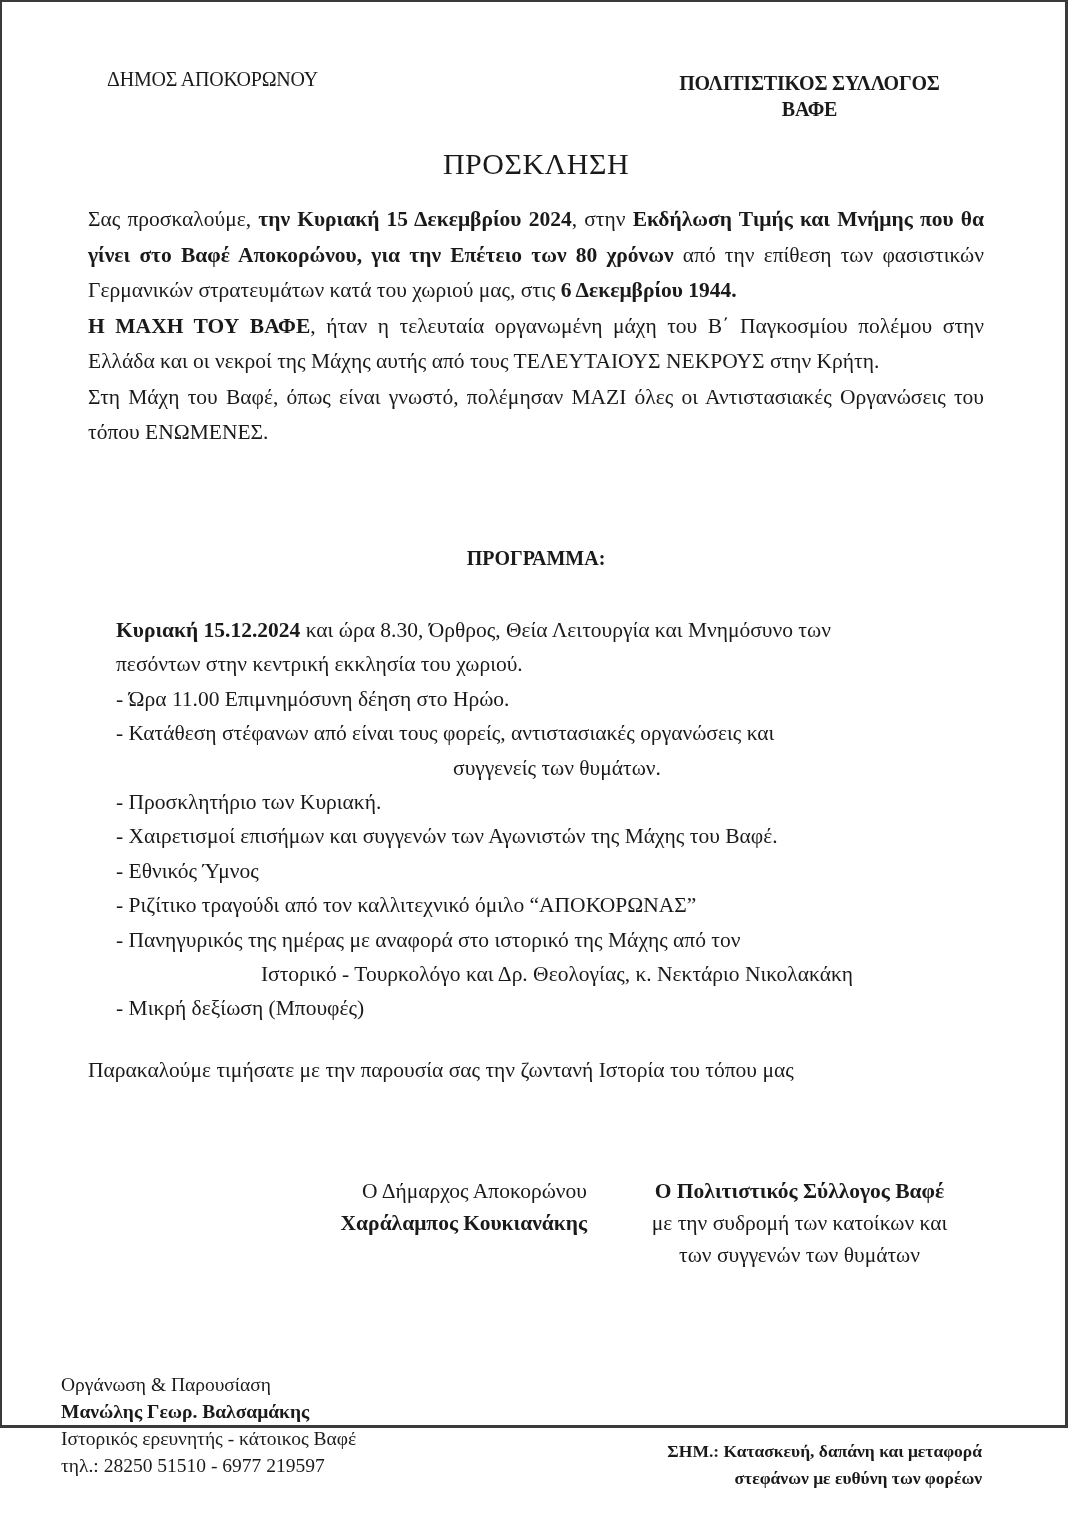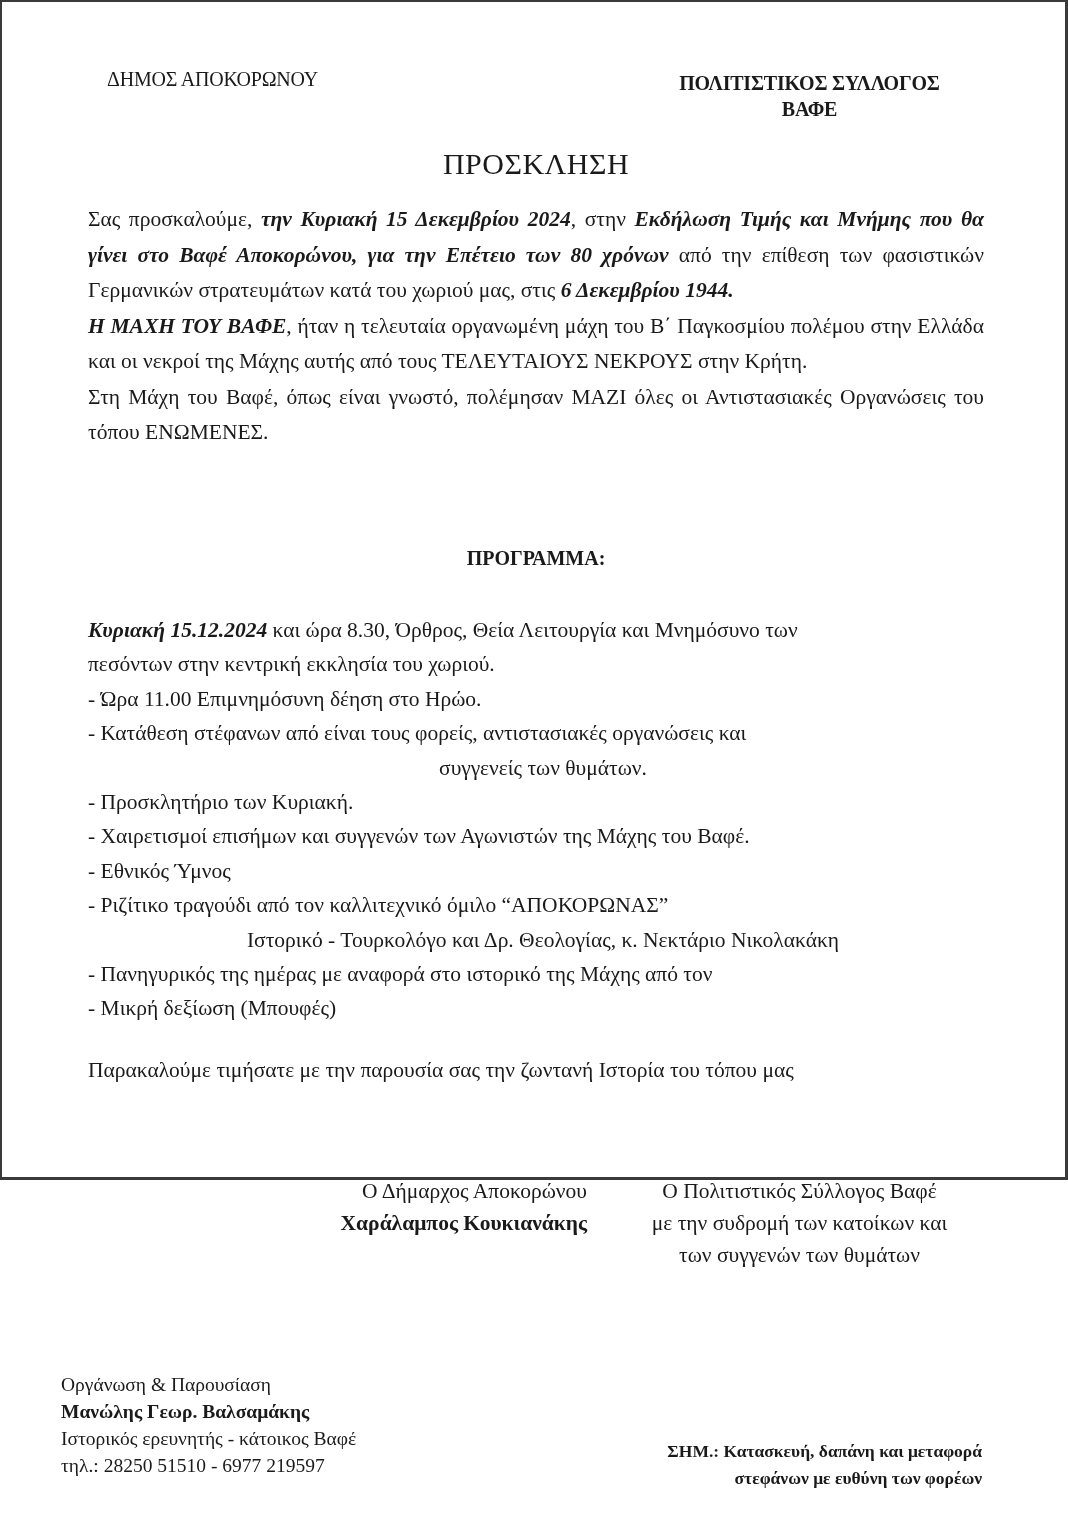--- a/index.html
+++ b/index.html
@@ -1,36 +1,36 @@
 <!DOCTYPE html>
 <html><head>
   <meta charset="utf-8">
   <style>
     html, body { margin: 0; padding: 0; background: #ffffff; }
     body {
       width: 1068px; height: 1515px; position: relative; overflow: hidden;
       font-family: "Liberation Serif", "DejaVu Serif", serif; color: #1a1a1a;
     }
     .page {
-      position: absolute; left: 0; top: 0; width: 1068px; height: 1180px;
+      position: absolute; left: 0; top: 0; width: 1068px; height: 1428px;
       box-sizing: border-box; border: 2px solid #3a3a3a; border-bottom-width: 3px; border-right-width: 3px;
       background: #fff;
     }
     .abs { position: absolute; }
     .hdr { font-size: 20px; letter-spacing: -0.2px; }
     .hdr-left { left: 105px; top: 66px; }
     .hdr-right { left: 650px; top: 68px; width: 315px; text-align: center; line-height: 26px; font-weight: bold; }
     .title { left: 0; width: 1068px; top: 145px; text-align: center; font-size: 30px; letter-spacing: 0.5px; }
     .body-text { left: 86px; width: 896px; font-size: 21.5px; line-height: 35.5px; text-align: justify; }
     .intro { top: 200px; }
     .intro p { margin: 0; }
-    b { font-weight: bold; font-style: italic; }
+    b { font-weight: bold; }
     .prog-title { left: 0; width: 1068px; top: 545px; text-align: center; font-size: 20px; font-weight: bold; }
     .program { left: 86px; top: 611px; width: 896px; font-size: 21.5px; line-height: 34.4px; }
-    .program .line { white-space: nowrap; }
+    .program .line { white-space: nowrap; margin-left: 28px; }
     .program .indent { padding-left: 14px; text-align: center; }
     .closing { left: 86px; top: 1056px; font-size: 21.5px; white-space: nowrap; }
     .sig-left { left: 220px; width: 365px; top: 1173px; text-align: right; font-size: 21.5px; line-height: 32px; }
     .sig-right { left: 600px; width: 395px; top: 1173px; text-align: center; font-size: 21.5px; line-height: 32px; }
     .org { left: 59px; top: 1369px; font-size: 19.5px; line-height: 27px; }
     .note { left: 560px; width: 420px; top: 1436px; text-align: right; font-size: 17.5px; line-height: 27px; font-weight: bold; }
   </style>
 </head>
 <body>
 
@@ -55,33 +55,33 @@
   <div class="abs program">
     <div class="line"><b>Κυριακή 15.12.2024</b><span> και ώρα 8.30, Όρθρος, Θεία Λειτουργία και Μνημόσυνο των</span></div>
     <div class="line">πεσόντων στην κεντρική εκκλησία του χωριού.</div>
     <div class="line">- Ώρα 11.00  Επιμνημόσυνη δέηση στο Ηρώο.</div>
     <div class="line">- Κατάθεση στέφανων από είναι τους φορείς, αντιστασιακές οργανώσεις και</div>
     <div class="line indent">συγγενείς των θυμάτων.</div>
     <div class="line">- Προσκλητήριο των Κυριακή.</div>
     <div class="line">- Χαιρετισμοί επισήμων και συγγενών των Αγωνιστών της Μάχης του Βαφέ.</div>
     <div class="line">- Εθνικός Ύμνος</div>
     <div class="line">- Ριζίτικο τραγούδι από τον καλλιτεχνικό όμιλο “ΑΠΟΚΟΡΩΝΑΣ”</div>
+    <div class="line">- Πανηγυρικός της ημέρας με αναφορά στο ιστορικό της Μάχης από τον</div>
     <div class="line indent">Ιστορικό - Τουρκολόγο και Δρ. Θεολογίας, κ. Νεκτάριο Νικολακάκη</div>
-    <div class="line">- Πανηγυρικός της ημέρας με αναφορά στο ιστορικό της Μάχης από τον</div>
     <div class="line">- Μικρή δεξίωση (Μπουφές)</div>
   </div>
 
   <div class="abs sig-left">
     <div>Ο Δήμαρχος Αποκορώνου</div>
     <div style="font-weight:bold">Χαράλαμπος Κουκιανάκης</div>
   </div>
 
   <div class="abs closing">Παρακαλούμε τιμήσατε με την παρουσία σας την ζωντανή Ιστορία του τόπου μας</div>
   <div class="abs sig-right">
-    <div style="font-weight:normal">Ο Πολιτιστικός Σύλλογος Βαφέ</div>
+    <div style="font-weight:bold">Ο Πολιτιστικός Σύλλογος Βαφέ</div>
     <div>με την συδρομή των κατοίκων και</div>
     <div>των συγγενών των θυμάτων</div>
   </div>
 
   <div class="abs org">
     <div>Οργάνωση &amp; Παρουσίαση</div>
     <div style="font-weight:bold">Μανώλης Γεωρ. Βαλσαμάκης</div>
     <div>Ιστορικός ερευνητής - κάτοικος Βαφέ</div>
     <div>τηλ.: 28250 51510 - 6977 219597</div>
   </div>

